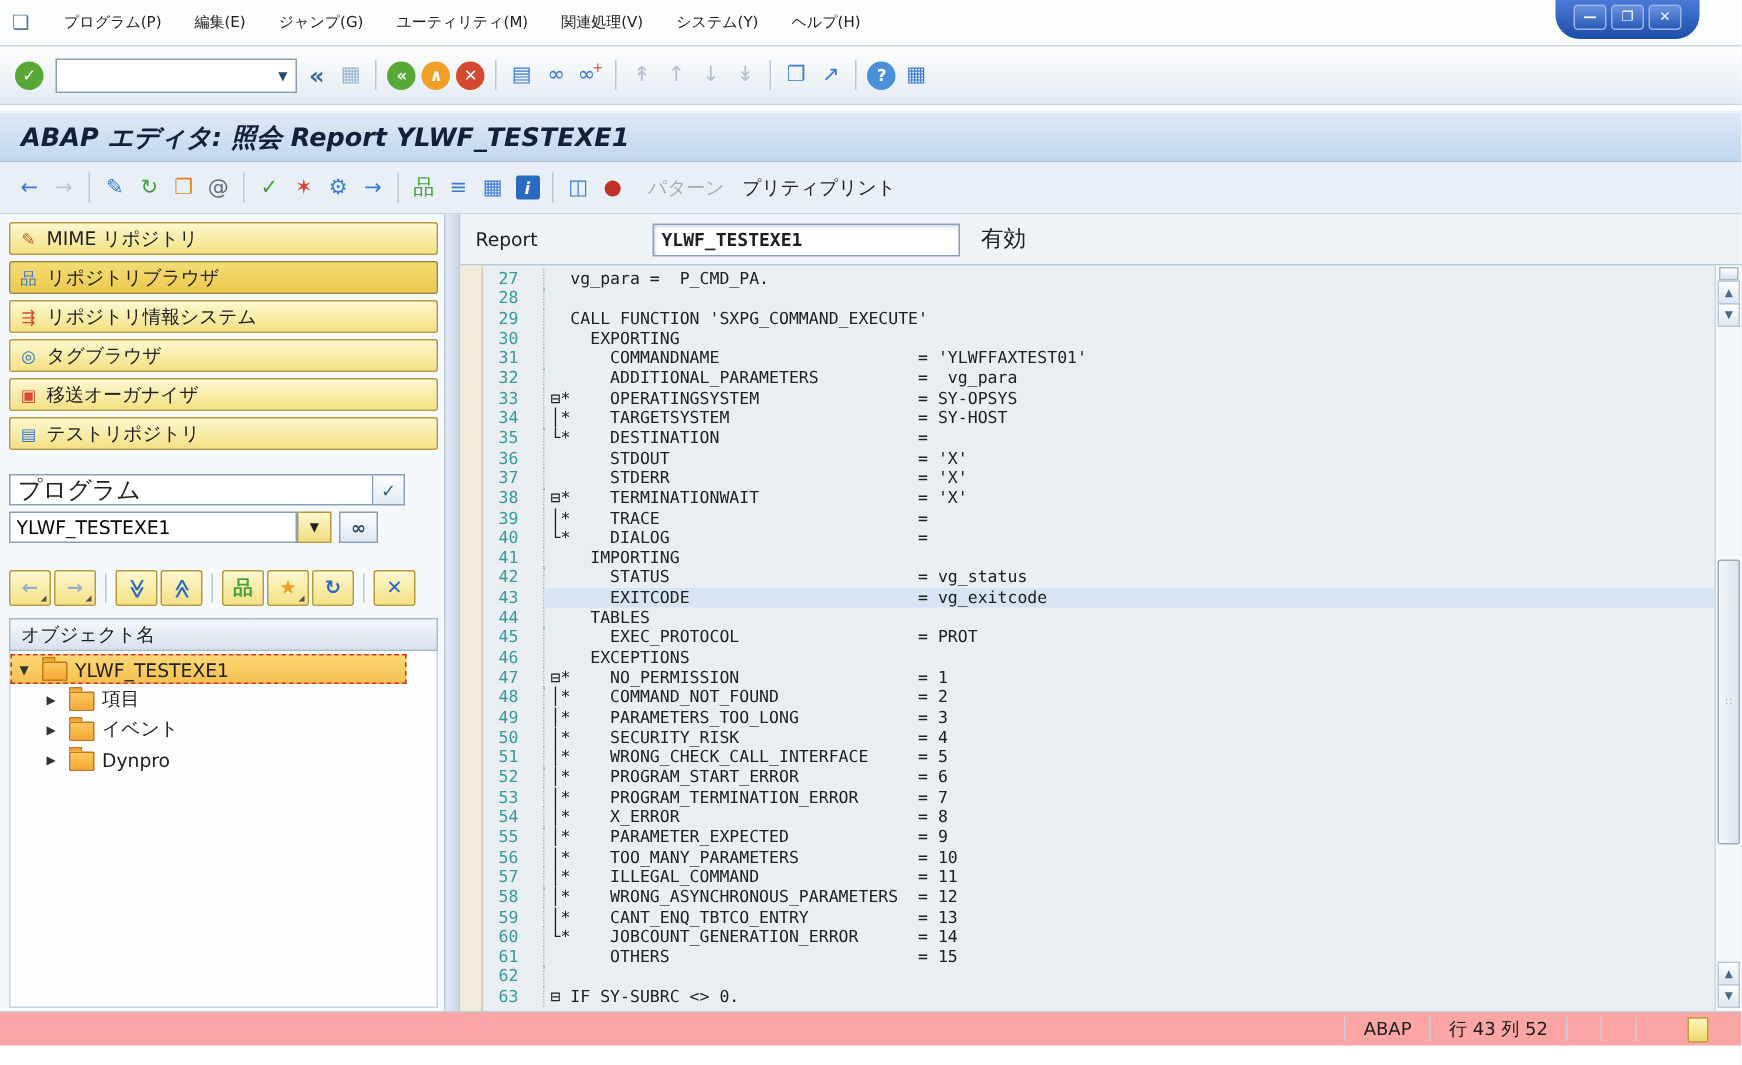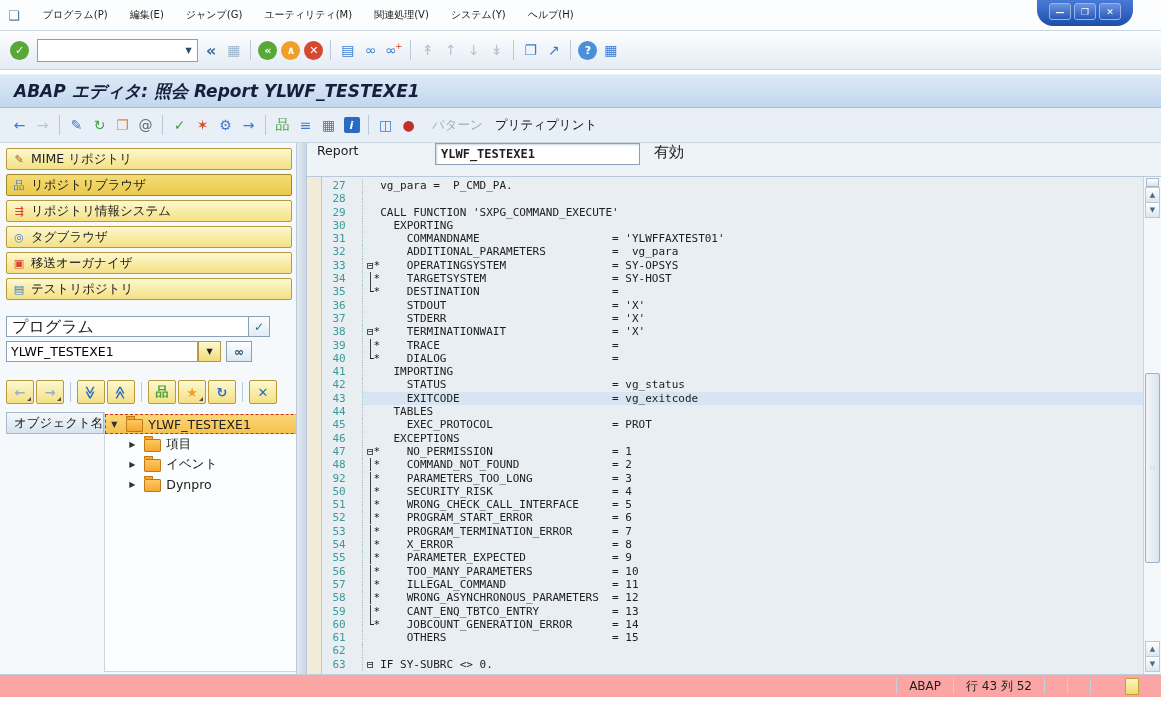--- a/index.html
+++ b/index.html
@@ -68,39 +68,39 @@
     background:linear-gradient(#fdfeff,#dce8f2);color:#2a4a6a;font-size:12px;font-weight:bold;
     display:flex;align-items:center;justify-content:center}
   .treetb{margin-top:18px;display:flex;align-items:center;gap:2px;flex:none}
   .treetb .tbtn{width:26px;height:22px;border:1px solid #b89a3c;border-radius:2px;
     background:linear-gradient(#fdf8cf,#f4e084);display:flex;align-items:center;justify-content:center;
     position:relative}
   .treetb .tbtn .g{font-size:13px;font-weight:bold}
   .treetb .tbtn.menu::after{content:"";position:absolute;right:2px;bottom:2px;
     border-left:4px solid transparent;border-bottom:4px solid #505050}
   .treetb .tsep{margin:0 4px}
-  .treewrap{margin-top:8px;flex:1;display:flex;flex-direction:row;min-height:0}
+  .treewrap{margin-top:8px;flex:1;display:flex;flex-direction:column;min-height:0}
   .treehdr{height:20px;line-height:20px;background:linear-gradient(#f4f8fb,#d7e2ee);
     border:1px solid #a9b9c9;padding-left:7px;font-size:12.5px;flex:none}
   .treebox{flex:1;background:#fcfdfe;border:1px solid #c9d5e1;border-top:none;padding-top:2px}
   .treerow{height:20px;display:flex;align-items:center;gap:5px;font-size:12.5px;padding-left:6px;width:fit-content;padding-right:8px}
   .treerow .tw{font-size:8px;color:#333;width:10px;flex:none}
   .folder{width:15px;height:11px;background:linear-gradient(#fdc860,#f5a830);
     border:1px solid #c07818;border-radius:1px;position:relative;flex:none;margin-top:2px}
   .folder::before{content:"";position:absolute;top:-4px;left:-1px;width:7px;height:2px;
     background:#f5a830;border:1px solid #c07818;border-bottom:none;border-radius:1px 1px 0 0}
   .treerow.selected{background:linear-gradient(#fcd978,#f6bf4e);
     outline:1px dashed #d03020;outline-offset:-1px;min-width:250px}
 
   .splitter{width:9px;background:linear-gradient(90deg,#e2eaf2,#c8d5e3);
     border-left:1px solid #b9c9d9;border-right:1px solid #b9c9d9}
 
   
   .editor{flex:1;display:flex;flex-direction:column;min-width:0}
-  .edhdr{height:33px;display:flex;padding-left:10px;background:#eef3f8;flex:none}
+  .edhdr{height:33px;display:flex;align-items:center;padding-left:10px;background:#eef3f8;flex:none}
   .edhdr .lbl{width:118px;font-size:12.5px}
   .repname{width:198px;height:20px;line-height:20px;background:#fff;border:1px solid #8aa0b8;
     box-shadow:inset 1px 1px 2px #c9d5e1;padding-left:5px;
     font-family:"DejaVu Sans Mono","Liberation Mono",monospace;font-weight:bold;font-size:12px}
   .act{margin-left:14px;font-size:15px}
   .codewrap{flex:1;position:relative;display:flex;background:#e9eef3;border-top:1px solid #b9c9d9;min-height:0}
   .bpmargin{width:14px;background:#f1ecd9;border-right:1px solid #cfc8ae;flex:none}
   .code{flex:1;margin-right:17px;padding-top:2px;overflow:hidden;
     font-family:"DejaVu Sans Mono","DejaVu Sans","Liberation Mono",monospace;
     font-size:11px;line-height:13.3px}
@@ -505,21 +505,21 @@
             <span class="lnum">47</span>
             <span class="ltext">⊟*    NO_PERMISSION                  = 1</span>
           </div>
 
           <div class="cline">
             <span class="lnum">48</span>
             <span class="ltext">│*    COMMAND_NOT_FOUND              = 2</span>
           </div>
 
           <div class="cline">
-            <span class="lnum">92</span>
+            <span class="lnum">49</span>
             <span class="ltext">│*    PARAMETERS_TOO_LONG            = 3</span>
           </div>
 
           <div class="cline">
             <span class="lnum">50</span>
             <span class="ltext">│*    SECURITY_RISK                  = 4</span>
           </div>
 
           <div class="cline">
             <span class="lnum">51</span>

